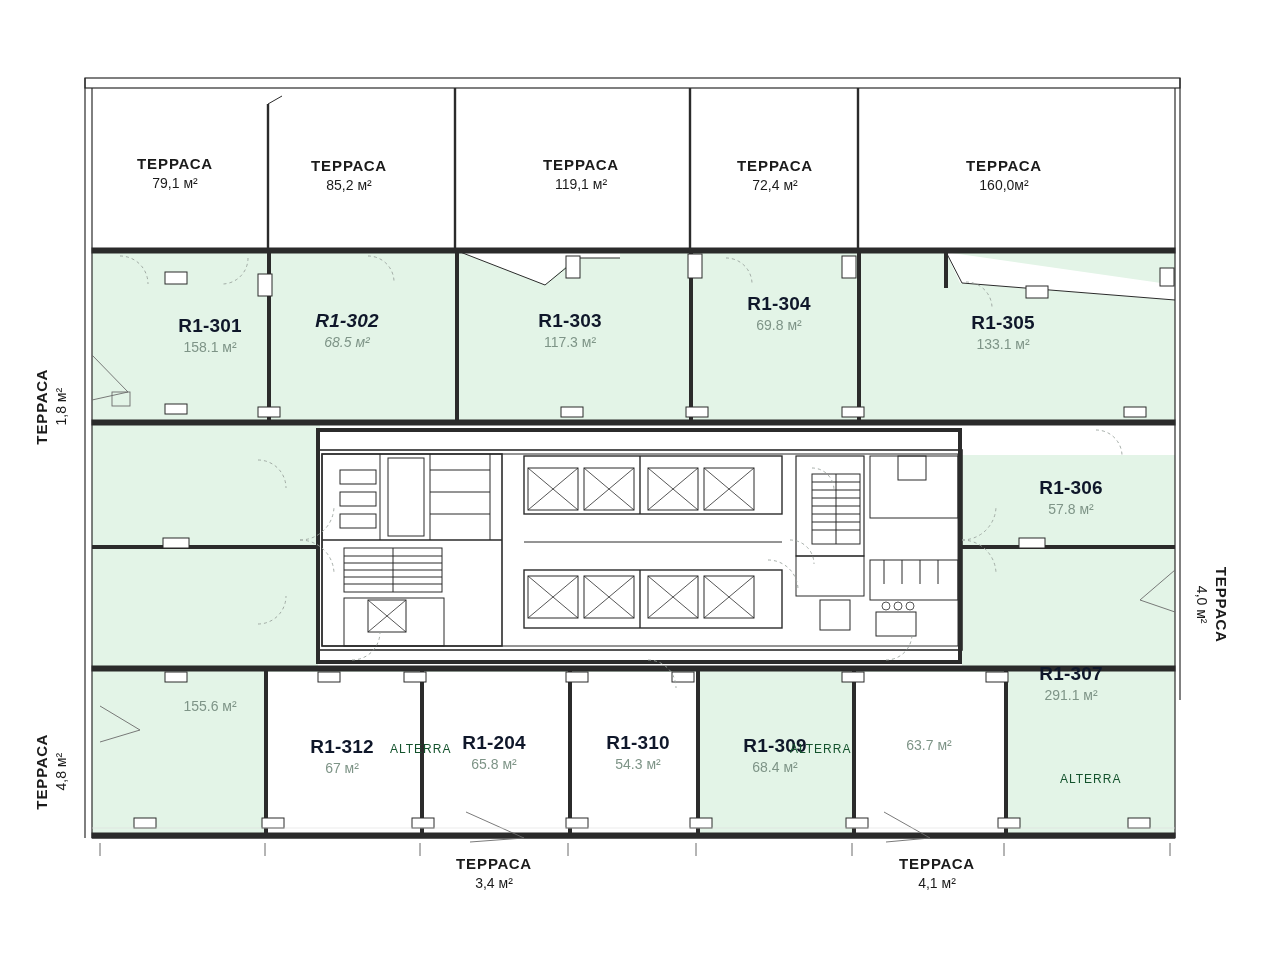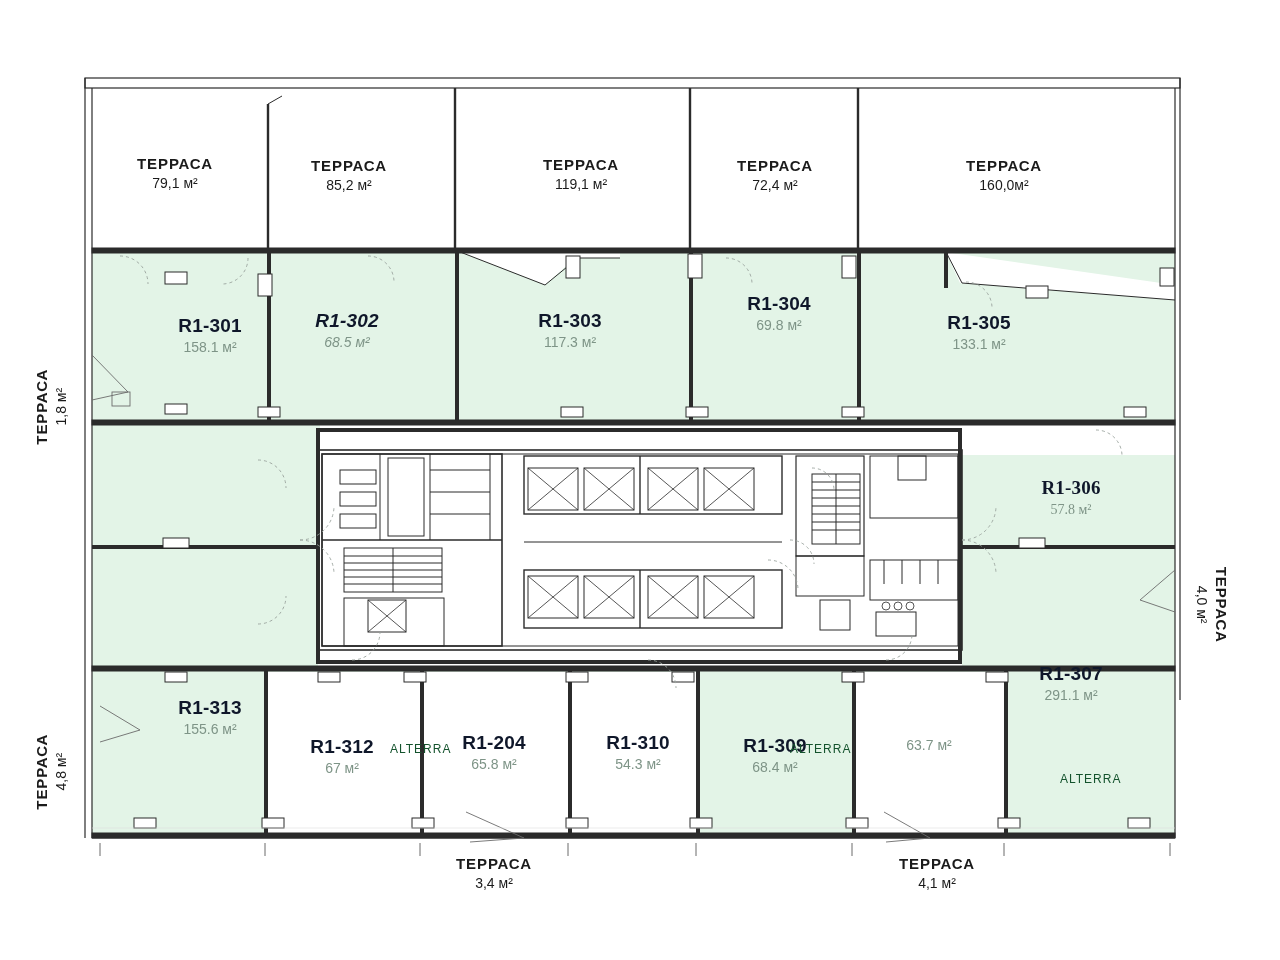--- a/index.html
+++ b/index.html
@@ -367,25 +367,25 @@
       <span class="area">68.5 м²</span>
     </div>
     <div class="lbl unit" style="left: 460px; top: 309px; width: 220px;">
       <span class="name">R1-303</span>
       <span class="area">117.3 м²</span>
     </div>
     <div class="lbl unit" style="left: 669px; top: 292px; width: 220px;">
       <span class="name">R1-304</span>
       <span class="area">69.8 м²</span>
     </div>
-    <div class="lbl unit" style="left: 869px; top: 311px; width: 220px;">
+    <div class="lbl unit" style="left: 893px; top: 311px; width: 220px;">
       <span class="name">R1-305</span>
       <span class="area">133.1 м²</span>
     </div>
-    <div class="lbl unit" style="left: 961px; top: 476px; width: 220px; font-family: Liberation Serif, serif;">
+    <div class="lbl unit" style="left: 961px; top: 476px; width: 220px;">
       <span class="name">R1-306</span>
       <span class="area">57.8 м²</span>
     </div>
     <div class="lbl unit" style="left: 961px; top: 662px; width: 220px;">
       <span class="name">R1-307</span>
       <span class="area">291.1 м²</span>
     </div>
     <div class="lbl unit" style="left: 819px; top: 735px; width: 220px;">
       <span class="area">63.7 м²</span>
     </div>
@@ -399,21 +399,20 @@
     </div>
     <div class="lbl unit" style="left: 384px; top: 731px; width: 220px;">
       <span class="name">R1-204</span>
       <span class="area">65.8 м²</span>
     </div>
     <div class="lbl unit" style="left: 232px; top: 735px; width: 220px;">
       <span class="name">R1-312</span>
       <span class="area">67 м²</span>
     </div>
     <div class="lbl unit" style="left: 100px; top: 696px; width: 220px;">
-      <span class="name">R1-313</span>
       <span class="area">155.6 м²</span>
     </div>
     <div class="lbl terr" style="left: 85px; top: 155px; width: 180px;">
       <span class="name">ТЕРРАСА</span>
       <span class="area">79,1 м²</span>
     </div>
     <div class="lbl terr" style="left: 259px; top: 157px; width: 180px;">
       <span class="name">ТЕРРАСА</span>
       <span class="area">85,2 м²</span>
     </div>

